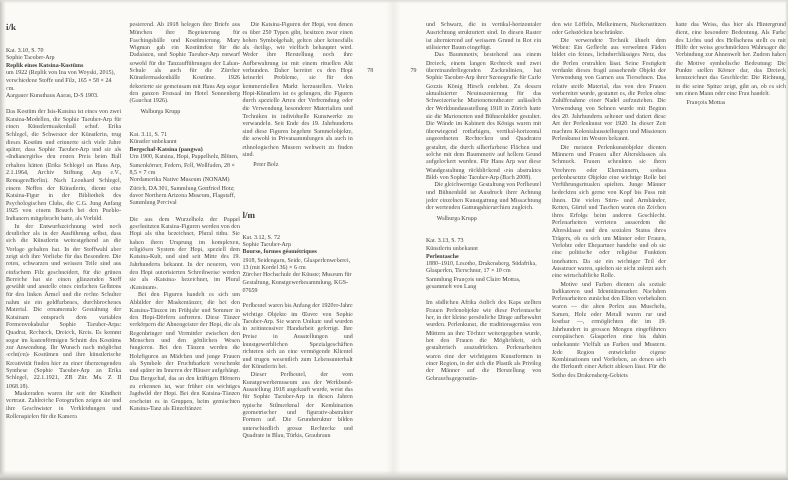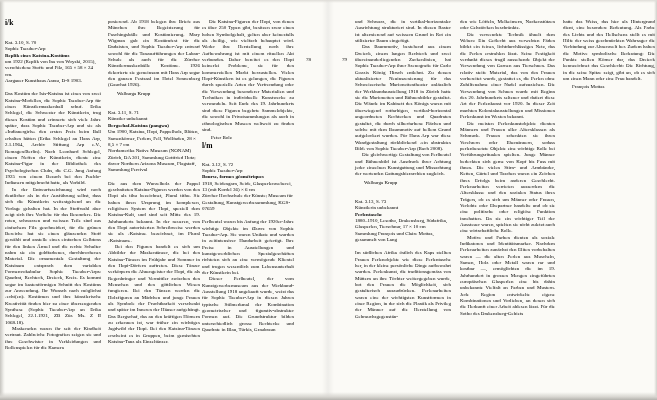--- a/index.html
+++ b/index.html
@@ -1,31 +1,31 @@
 <!DOCTYPE html>
 <html><head>
 <meta charset="utf-8">
 <style>
   html,body{margin:0;padding:0;background:#b9b7b2;}
   .spread{
     position:relative;width:657px;height:400px;background:#fbfaf6;overflow:hidden;
-    font-family:"Liberation Serif","DejaVu Serif",serif;color:#000000;
+    font-family:"Liberation Serif","DejaVu Serif",serif;color:#404040;
   }
   .page{position:absolute;top:0;bottom:0;}
   .page-left{left:0;width:327px;}
   .page-right{left:327px;width:330px;}
   .col{position:absolute;top:19px;font-size:5px;line-height:6.35px;text-align:justify;}
   .para{margin:0;text-align:justify;}
   .para.ind{text-indent:7px;}
   .sig{margin:2px 0 0 0;text-indent:9px;text-align:left;}
   .entry{margin:13px 0 7px 0;text-align:left;}
   .entry .el{margin:0;}
   .entry .t{font-weight:bold;}
   .marker{font-weight:bold;font-size:7.5px;line-height:8px;margin:0 0 12px 0;text-align:left;}
-  .marker.mid{}
+  .marker.mid{margin-top:34px;}
   .pnum{position:absolute;top:57px;font-size:5px;line-height:6px;}
   .pnum-left{left:306px;}
   .pnum-right{left:15px;}
   .edge-left{position:absolute;left:0;top:0;bottom:0;width:5px;
     background:linear-gradient(90deg,#c6c4bf,#efeeea 70%,rgba(255,255,255,0));}
   .edge-right{position:absolute;right:0;top:0;bottom:0;width:3px;
     background:linear-gradient(270deg,#d2d0cb,rgba(255,255,255,0));}
   .edge-top{position:absolute;top:0;left:0;right:0;height:3px;
     background:linear-gradient(180deg,#dedcd7,rgba(255,255,255,0));}
   .edge-bottom{position:absolute;bottom:0;left:0;right:0;height:8px;

